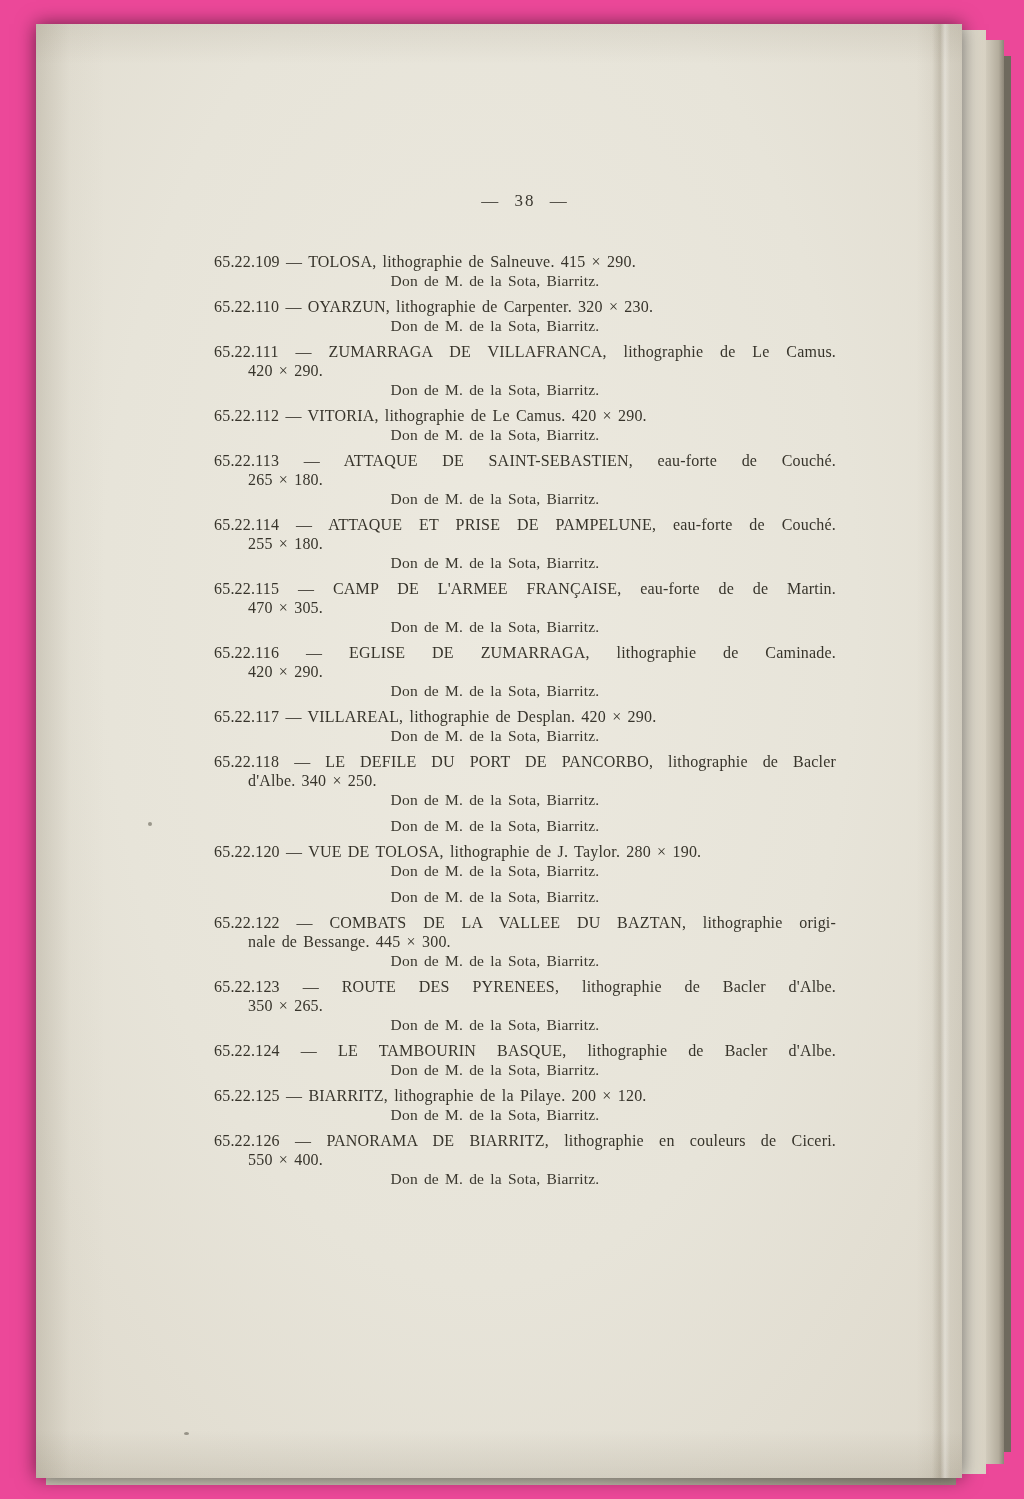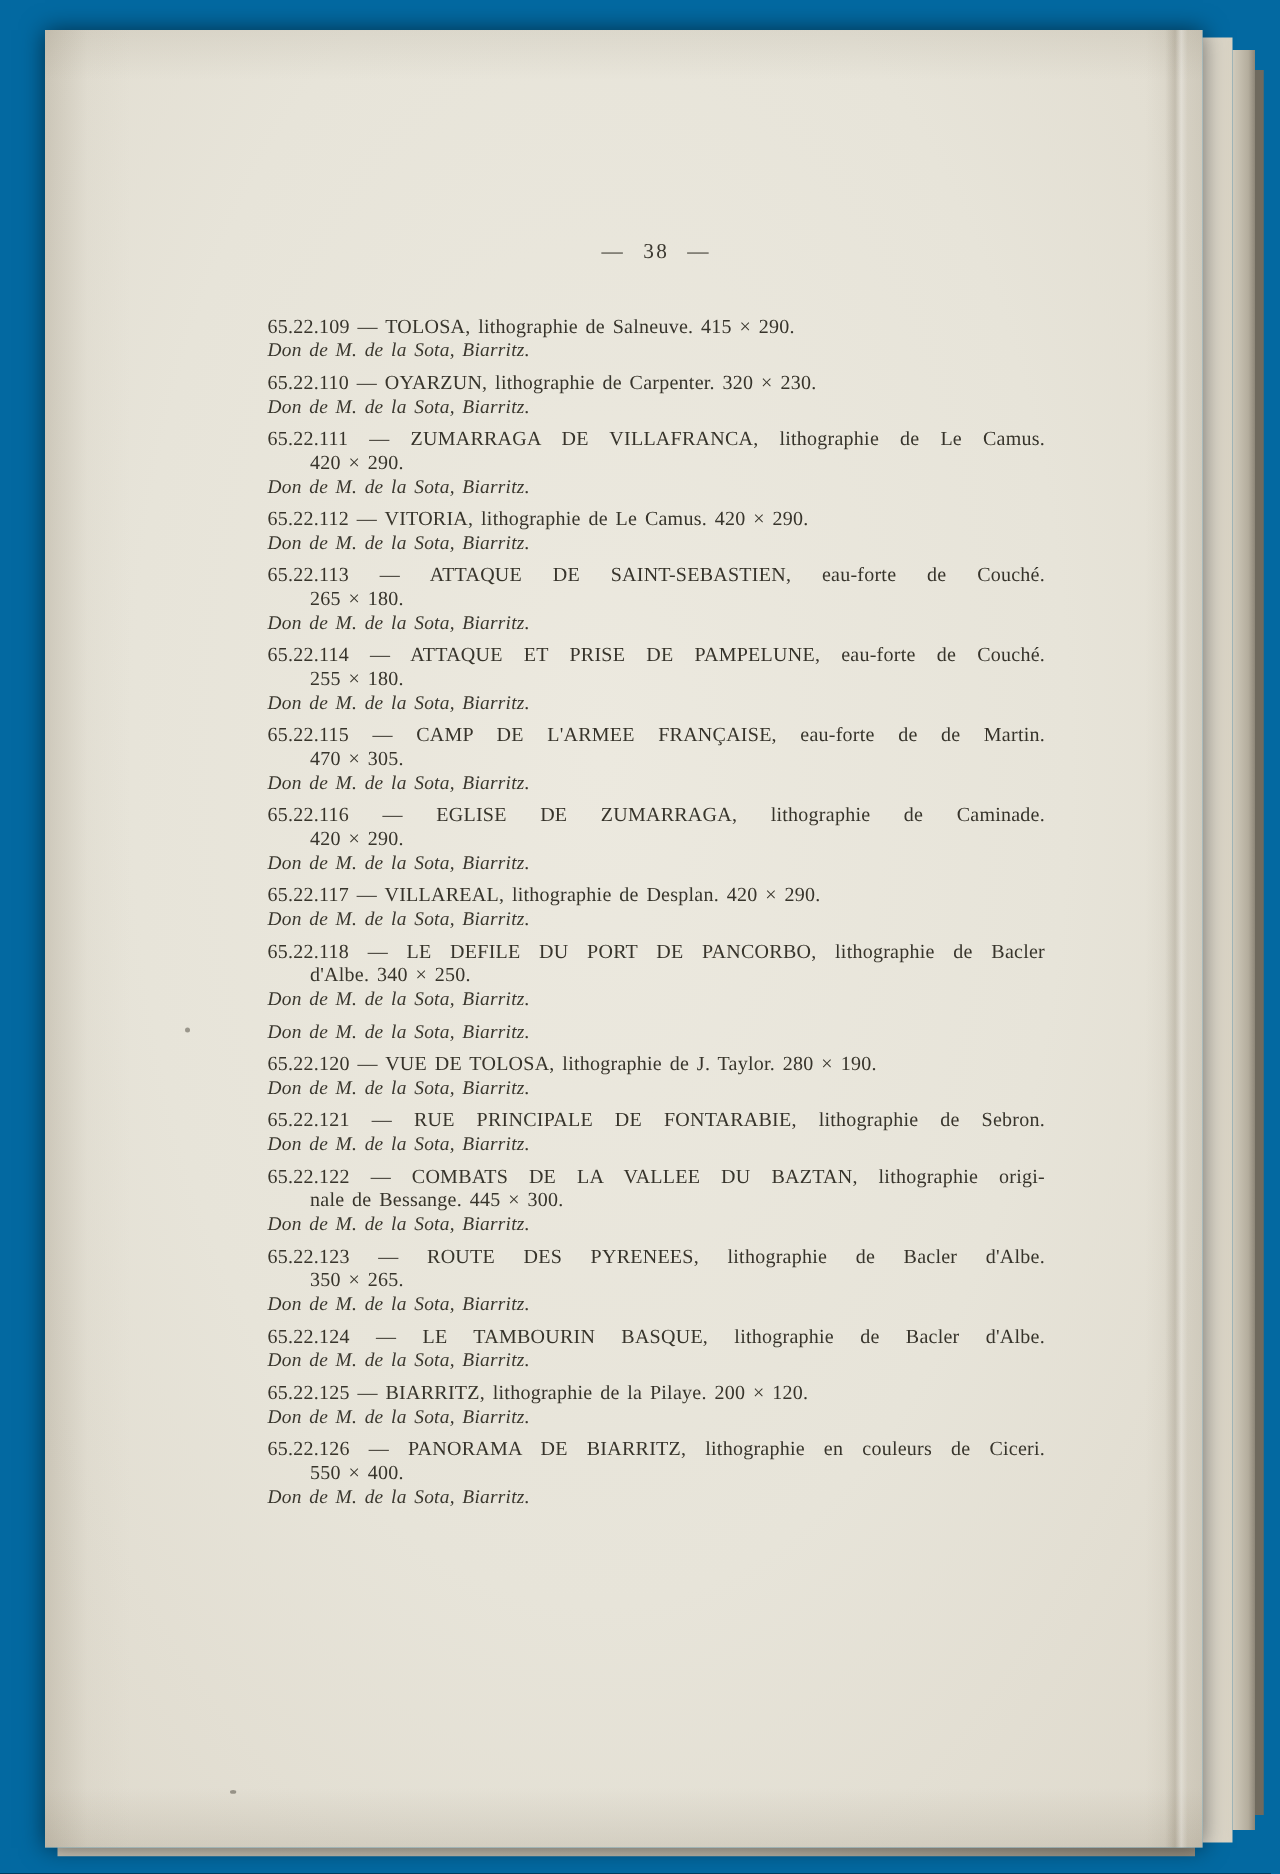--- a/index.html
+++ b/index.html
@@ -1,19 +1,19 @@
 <!DOCTYPE html>
 <html><head>
 <meta charset="utf-8">
 <style>
   * { margin:0; padding:0; box-sizing:border-box; }
   html,body { background:#000; }
   body { font-family:"Liberation Serif","DejaVu Serif",serif; }
 
-  .scan { position:relative; width:1024px; height:1499px; background:#0369a1; overflow:hidden; }
+  .scan { position:relative; width:1024px; height:1499px; background:#ec4899; overflow:hidden; }
 
   .page {
     position:absolute; left:36px; top:24px; width:926px; height:1454px;
     background:
       linear-gradient(90deg, rgba(110,98,75,0.20) 0, rgba(110,98,75,0.03) 34px, rgba(0,0,0,0) 70px),
       linear-gradient(270deg, rgba(110,98,75,0.16) 0, rgba(0,0,0,0) 46px),
       linear-gradient(0deg, rgba(110,98,75,0.14) 0, rgba(0,0,0,0) 48px),
       linear-gradient(180deg, rgba(110,98,75,0.10) 0, rgba(0,0,0,0) 40px),
       radial-gradient(ellipse at 48% 40%, #ece9df 0%, #e7e4d9 55%, #ded9cc 100%);
     box-shadow: 0 0 18px rgba(0,0,0,0.55);
@@ -35,21 +35,21 @@
     letter-spacing:0.2px; word-spacing:2px;
   }
   .pageno {
     text-align:center; font-size:17px; line-height:22px;
     letter-spacing:2px; word-spacing:8px; margin-bottom:40px; color:#3b3830;
   }
   .entry { margin-bottom:7px; }
   .l1 { white-space:normal; }
   .l1.fill { text-align:justify; text-align-last:justify; }
   .l2 { padding-left:34px; }
-  .don { font-style:italic; text-align:left; padding-right:60px; font-size:15.5px; color:#3a372e; }
+  .don { text-align:center; padding-right:60px; font-size:15.5px; color:#3a372e; }
 
   .speck { position:absolute; border-radius:50%; background:rgba(60,55,45,0.45); }
 </style>
 </head>
 <body>
 
 <div class="scan">
 
   <div class="edge1"></div>
   <div class="edge2"></div>
@@ -129,21 +129,20 @@
         <div class="don">Don de M. de la Sota, Biarritz.</div>
       </div>
 
       <div class="entry">
         <div class="l1"><span>65.22.120</span> <span>—</span> <span>VUE DE TOLOSA, lithographie de J. Taylor. 280 × 190.</span></div>
         <div class="l2"></div>
         <div class="don">Don de M. de la Sota, Biarritz.</div>
       </div>
 
       <div class="entry">
-        <div class="l1 fill"><span>65.22.121</span> <span>—</span> <span>RUE PRINCIPALE DE FONTARABIE, lithographie de Sebron.</span></div>
         <div class="don">Don de M. de la Sota, Biarritz.</div>
       </div>
 
       <div class="entry">
         <div class="l1 fill"><span>65.22.122</span> <span>—</span> <span>COMBATS DE LA VALLEE DU BAZTAN, lithographie origi-</span></div>
         <div class="l2">nale de Bessange. 445 × 300.</div>
         <div class="don">Don de M. de la Sota, Biarritz.</div>
       </div>
 
       <div class="entry">

